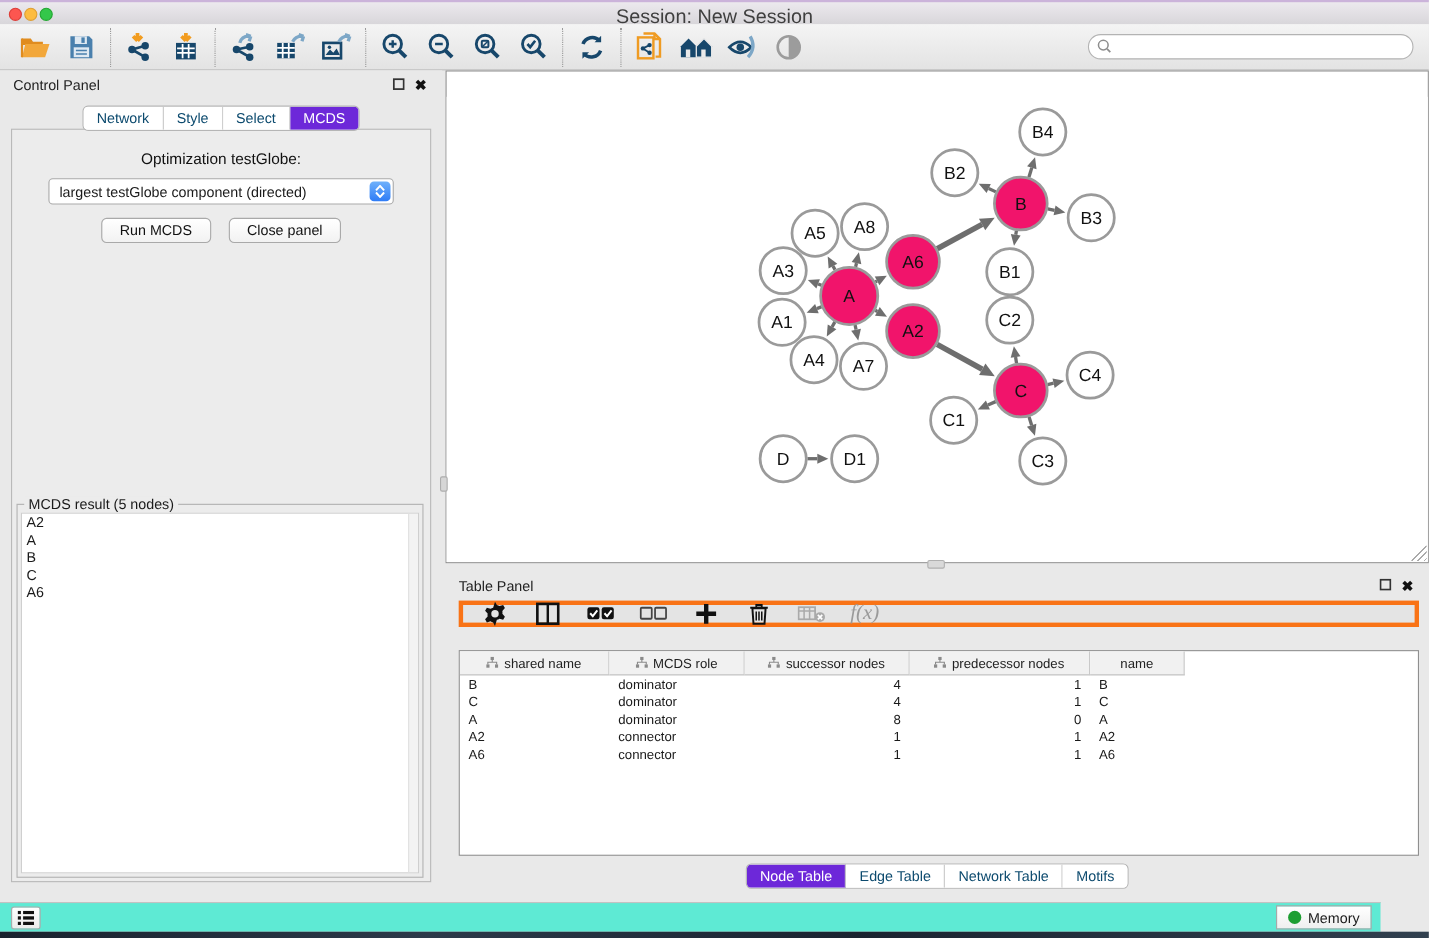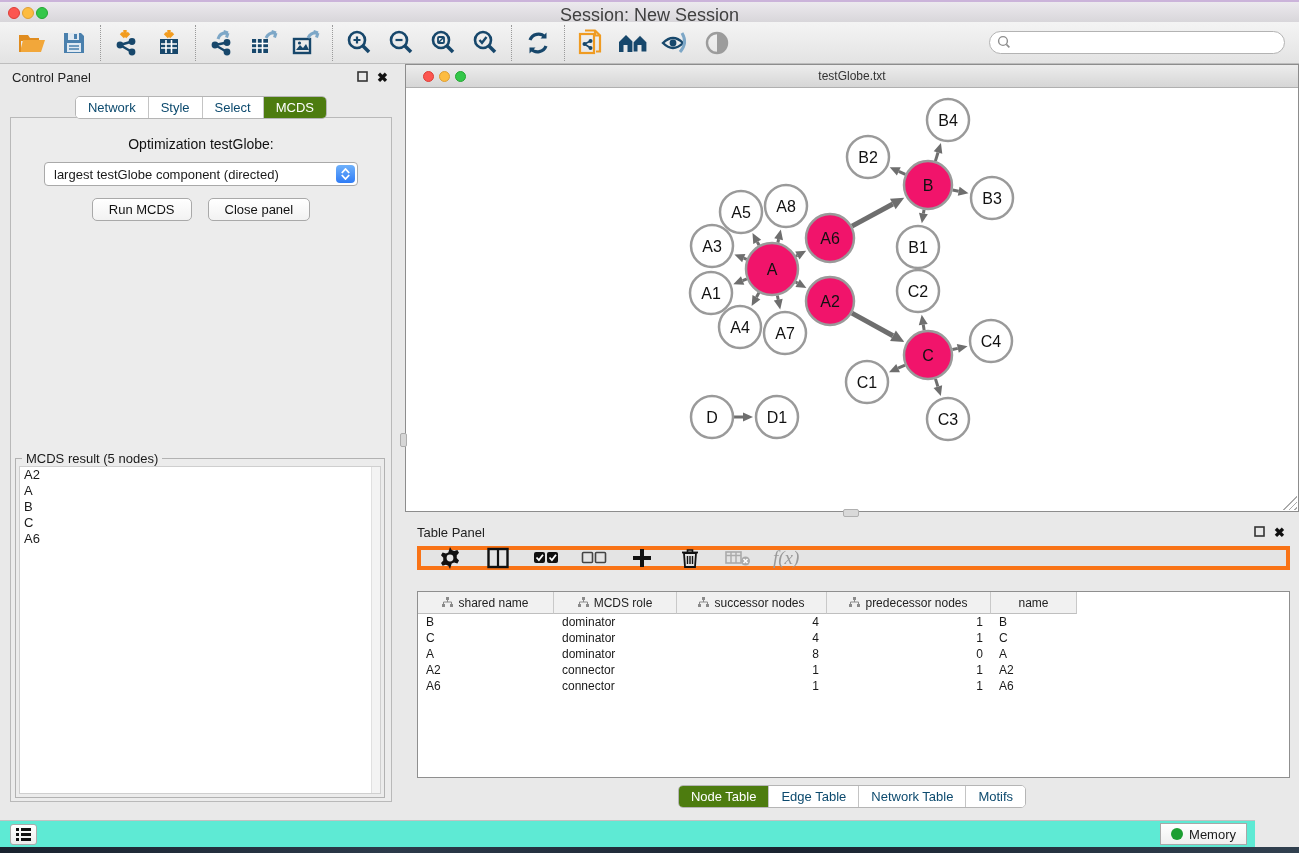--- a/index.html
+++ b/index.html
@@ -30,21 +30,21 @@
   
   .control-panel { position:absolute; left:0; top:64px; width:402px; height:756px; background:#e9e9e9; }
   .panel-head { position:relative; height:26px; padding:6px 10px 0 12px; font-size:13px; color:#222; }
   .panel-head .pico { position:absolute; top:6px; }
   .float-ico { right:34px; }
   .close-ico { right:14px; font-weight:bold; font-size:13px; color:#111; }
   .cp-tabs { position:absolute; left:0; right:0; top:32px; display:flex; justify-content:center; z-index:2; }
   .seg { display:flex; border:1px solid #b5b5b5; border-radius:5px; overflow:hidden; background:#fff; }
   .seg .segtab { padding:3px 12px; font-size:13px; background:#fff; border-right:1px solid #c4c4c4; color:#0c4a6e; cursor:default; }
   .seg .segtab:last-child { border-right:none; }
-  .seg .segtab.active { background:#4d7c0f; color:#fff; }
+  .seg .segtab.active { background:#6d28d9; color:#fff; }
   .cp-body { position:absolute; left:10px; right:10px; top:53px; bottom:18px; border:1px solid #b9b9b9; background:#ececec; }
   .opt-label { margin-top:18px; text-align:center; font-size:14px; color:#111; }
   .selectbox { position:relative; margin:10px auto 0 auto; width:314px; height:24px; background:#fff; border:1px solid #a9a9a9; border-radius:4px; display:flex; align-items:center; padding:0 26px 0 9px; font-size:13px; white-space:nowrap; }
   .stepper { position:absolute; right:2px; top:2px; width:19px; height:18px; background:linear-gradient(#6fb1fb,#2f7cf6); border-radius:4px; display:flex; flex-direction:column; align-items:center; justify-content:center; color:#fff; }
   .stepper svg { display:block; }
   .cp-buttons { display:flex; justify-content:center; gap:16px; margin-top:12px; }
   .btn { background:linear-gradient(#ffffff,#f2f2f2); border:1px solid #a9a9a9; border-radius:5px; padding:3px 16px; font-size:13px; color:#111; cursor:default; }
   .resultbox { position:absolute; left:4px; right:6px; top:340px; bottom:3px; border:1px solid #b2b2b2; background:#ececec; }
   .resultbox .legend { position:absolute; left:6px; top:-8px; background:#ececec; padding:0 4px; font-size:13px; }
   .resultlist { position:absolute; left:3px; right:3px; top:7px; bottom:3px; background:#fff; border:1px solid #cfcfcf; overflow:hidden; }
@@ -307,26 +307,20 @@
           <div class="item">B</div>
           <div class="item">C</div>
           <div class="item">A6</div>
           <div class="vtrack"></div>
         </div>
       </div>
     </div>
   </div>
 
   <div class="net-window">
-    <div class="net-titlebar">
-      <span class="net-tl red tl" style="left:17px"></span>
-      <span class="net-tl yel tl" style="left:33px"></span>
-      <span class="net-tl grn tl" style="left:49px"></span>
-      <div class="title">testGlobe.txt</div>
-    </div>
     <div class="net-canvas">
       <svg width="892" height="424" viewBox="0 0 892 424">
           <line x1="340.87471930417064" y1="190.8853563393427" x2="336.63924235771105" y2="192.55177349860548" stroke="#6e6e6e" stroke-width="3"></line>
           <polygon points="327.3335828407372,196.21301658725093 334.9916829678206,188.36422671596725 338.2868017476015,196.73932028124372" fill="#6e6e6e"></polygon>
           <line x1="340.78885483284466" y1="171.33572768592379" x2="337.7473679882697" y2="170.16982439550338" stroke="#6e6e6e" stroke-width="3"></line>
           <polygon points="328.4099068152492,166.59046427917886 339.35808004061573,165.96796686764415 336.1366559359236,174.37168192336262" fill="#6e6e6e"></polygon>
           <line x1="352.956911741394" y1="204.64059746872346" x2="350.42462965898534" y2="209.230358743089" stroke="#6e6e6e" stroke-width="3"></line>
           <polygon points="345.593856229872,217.98613558335694 346.4845300808648,207.056510699988 354.3647292371059,211.40420678619" fill="#6e6e6e"></polygon>
           <line x1="353.1001574334304" y1="157.2809346356624" x2="351.2442461949395" y2="153.86845268101771" stroke="#6e6e6e" stroke-width="3"></line>
           <polygon points="346.4665267258396,145.08361365718898 355.1974237556624,151.71847891992277 347.2910686342166,156.01842644211266" fill="#6e6e6e"></polygon>

